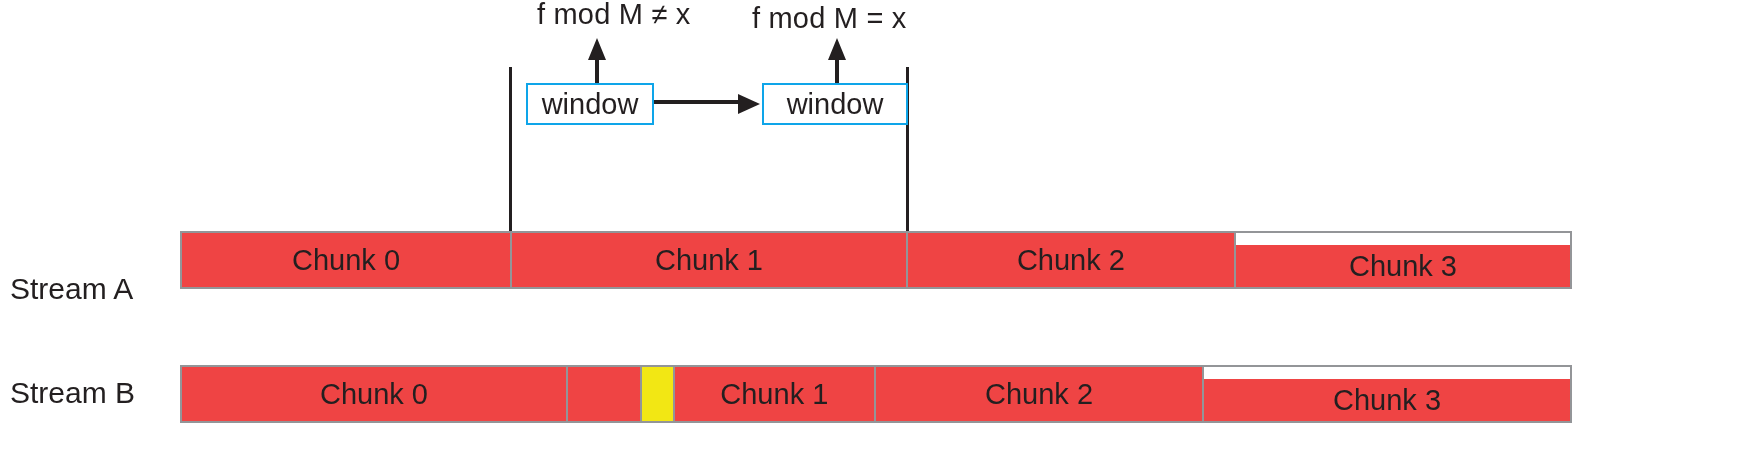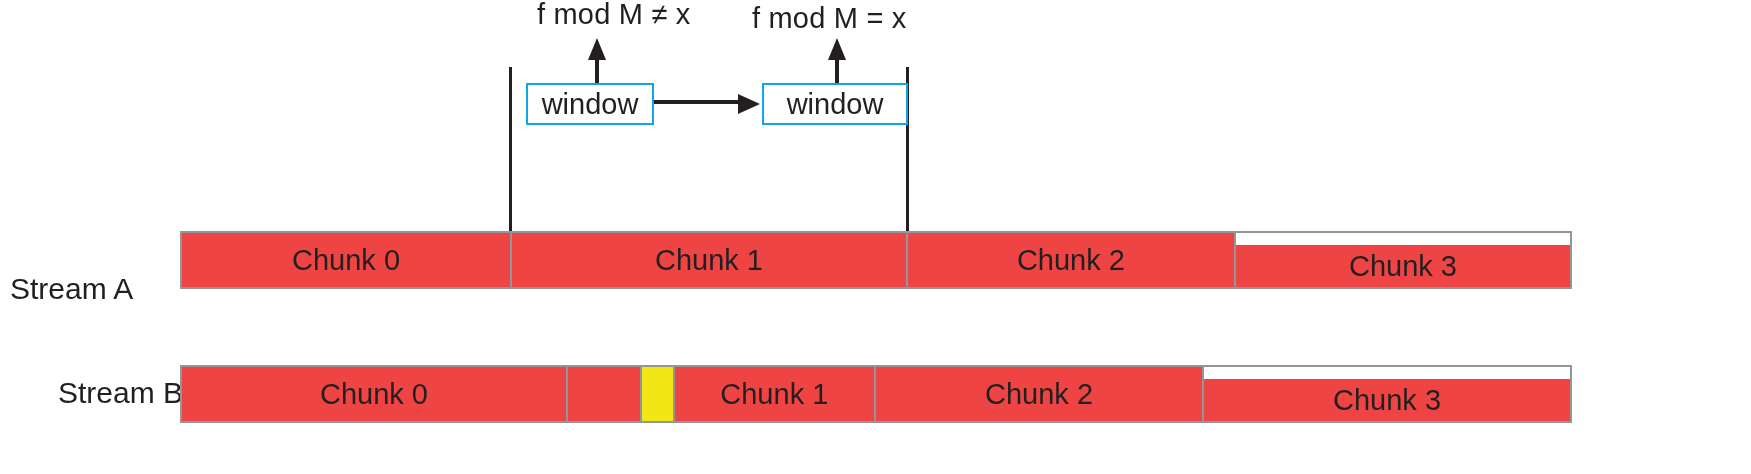--- a/index.html
+++ b/index.html
@@ -131,21 +131,21 @@
       <span>Chunk 1</span>
     </div>
     <div class="cell" style="width:329px;">
       <span>Chunk 2</span>
     </div>
     <div class="cell" style="width:335px;">
       <span>Chunk 3</span>
     </div>
   </div>
 
-  <div class="abs stream-label" style="left:10px; top:378px;margin-left:48px;">Stream B</div>
+  <div class="abs stream-label" style="left:10px; top:378px;">Stream B</div>
 
   <div class="abs strip" style="left:180px; top:365px; width:1392px;">
     <div class="cell" style="width:387px;">
       <span>Chunk 0</span>
     </div>
     <div class="cell blank" style="width:74px;">
       <span></span>
     </div>
     <div class="cell yellow" style="width:33px;">
       <span></span>

